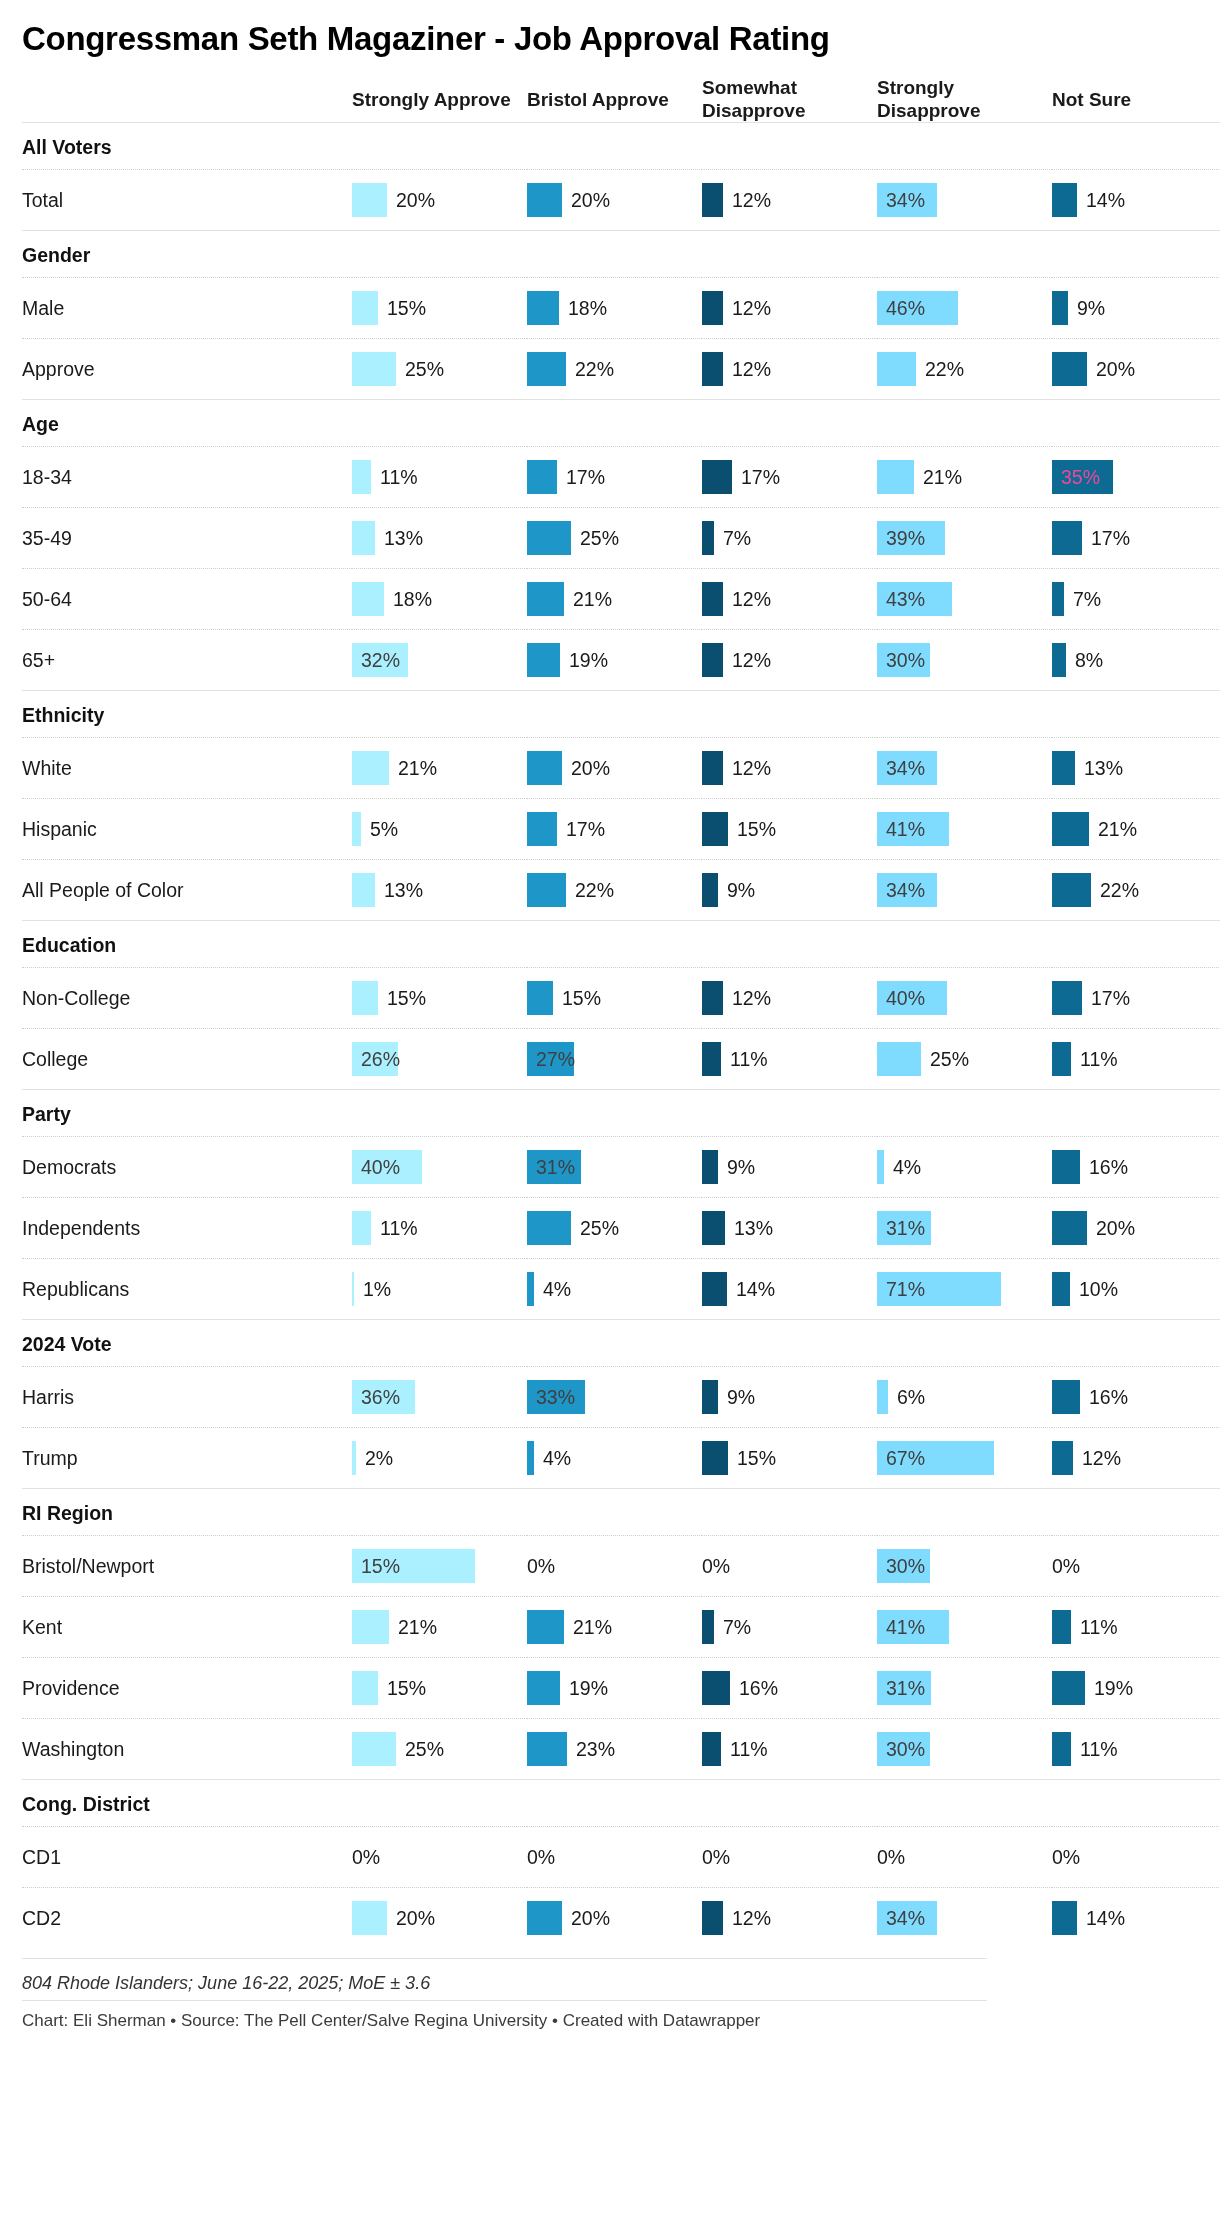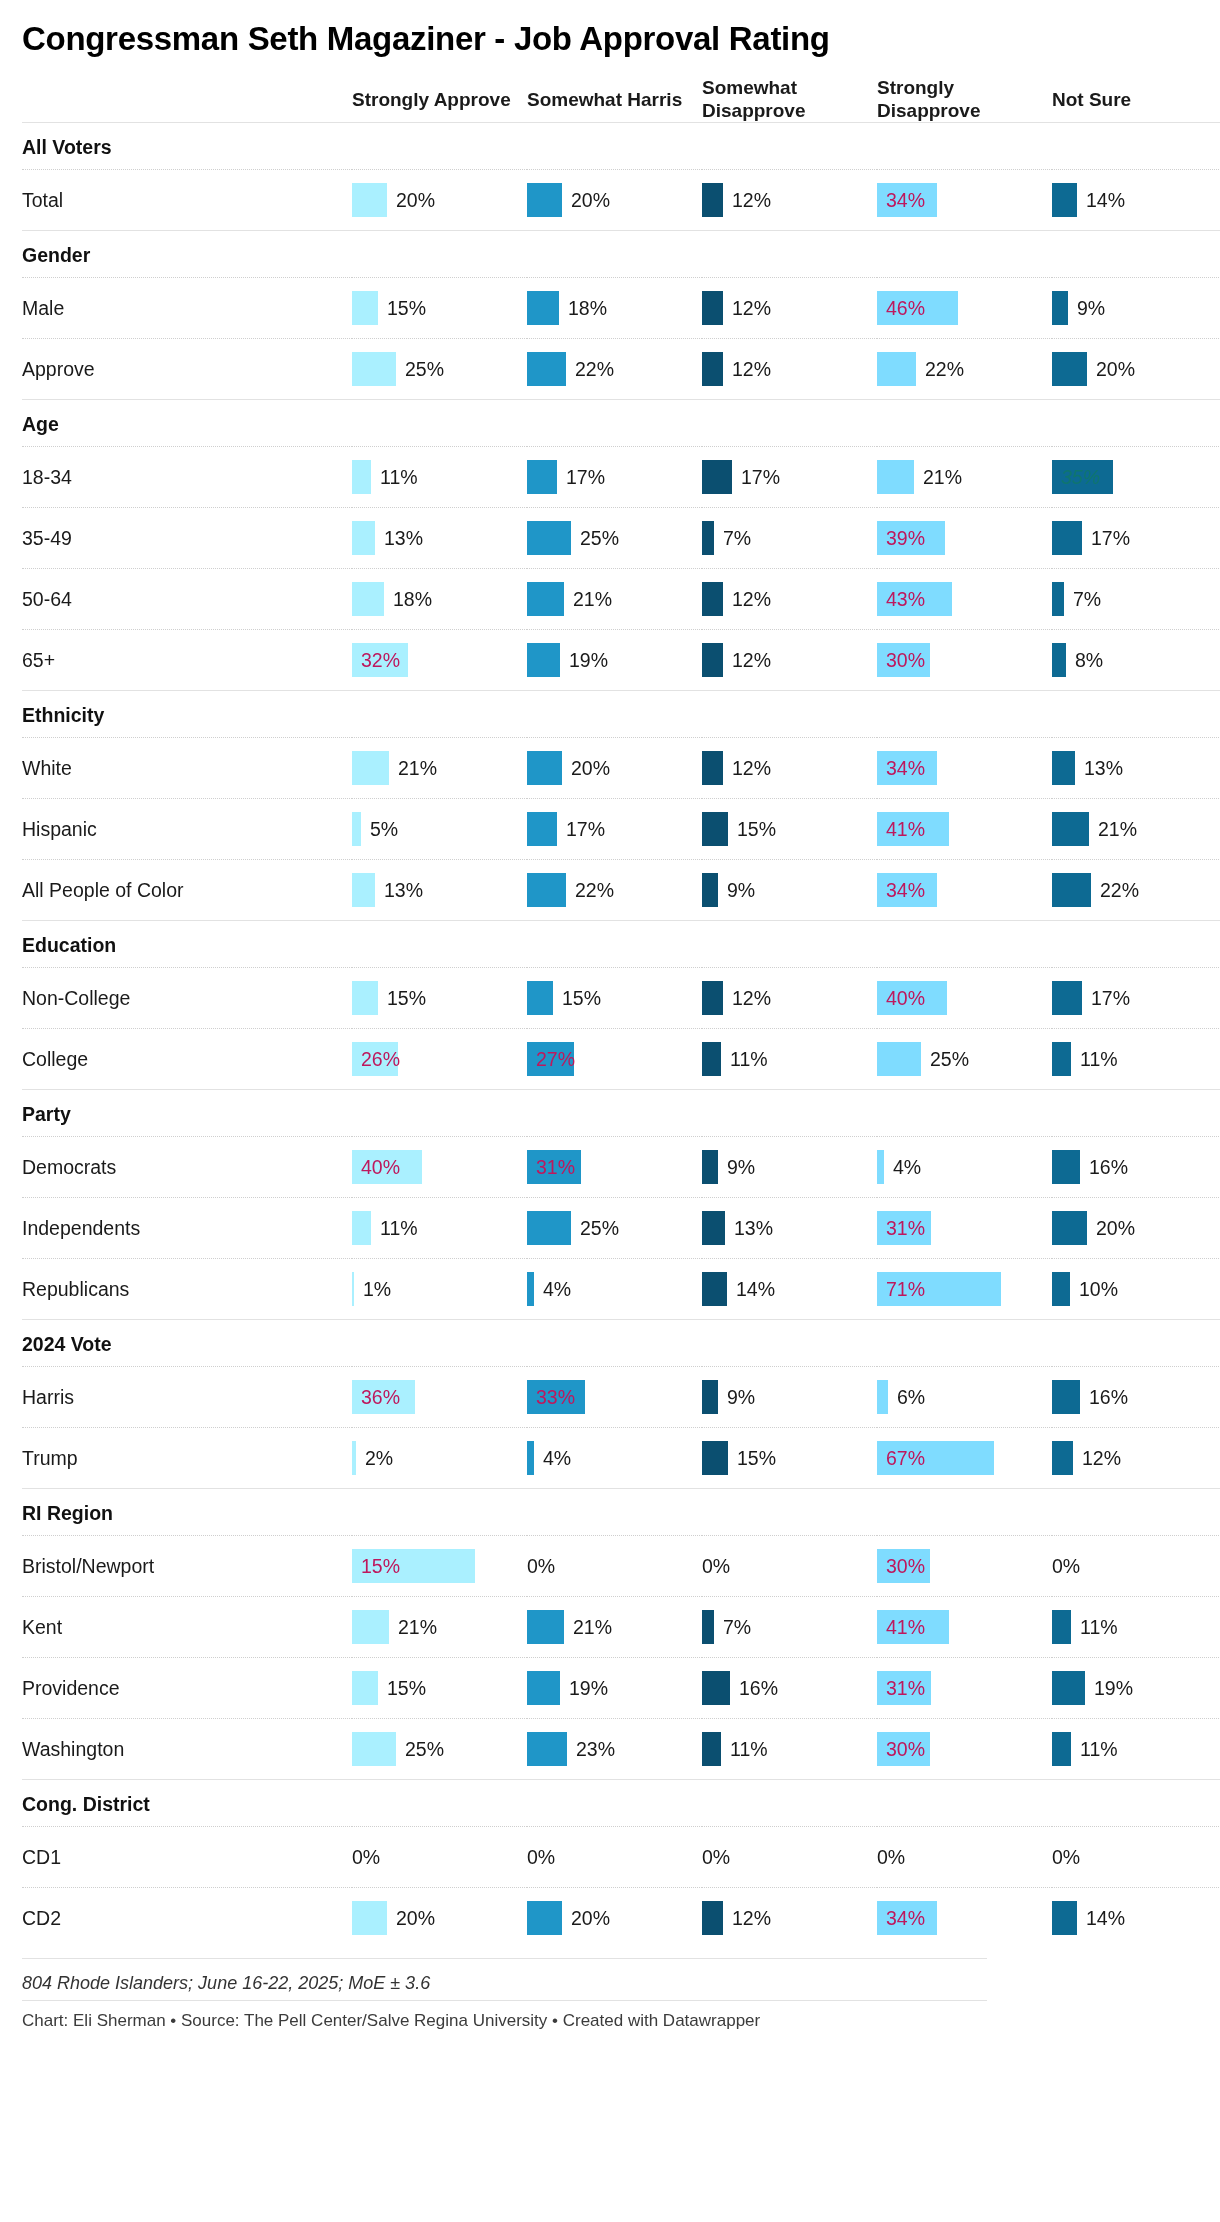--- a/index.html
+++ b/index.html
@@ -81,23 +81,23 @@
   .val{
     font-size:19.5px;
     color:#1a1a1a;
     white-space:nowrap;
     line-height:1;
   }
   .val.outside{margin-left:9px;}
   .val.inside{
     position:absolute;
     left:9px;
-    color:#be185d;
-  }
-  .val.inside.ondark{color:#0f766e;font-style:italic;}
+    color:#404040;
+  }
+  .val.inside.ondark{color:#ec4899;}
   .val.zero{margin-left:0;}
 
   .footnote{
     font-size:18px;
     font-style:italic;
     color:#333;
     border-top:1px solid #e2e2e2;
     padding-top:14px;
     margin-top:10px;
   }
@@ -122,21 +122,21 @@
       <col class="data-col">
       <col class="data-col">
       <col class="data-col">
       <col class="data-col">
       <col class="data-col">
     </colgroup>
     <thead>
       <tr>
         <th class="label-head"></th>
         <th>Strongly Approve</th>
-        <th>Somewhat Harris</th>
+        <th>Bristol Approve</th>
         <th>Somewhat Disapprove</th>
         <th>Strongly Disapprove</th>
         <th>Not Sure</th>
       </tr>
     </thead>
     <tbody id="matrix-body">
         <tr class="group-row first">
           <td colspan="6">All Voters</td>
         </tr>
         <tr class="data-row">

